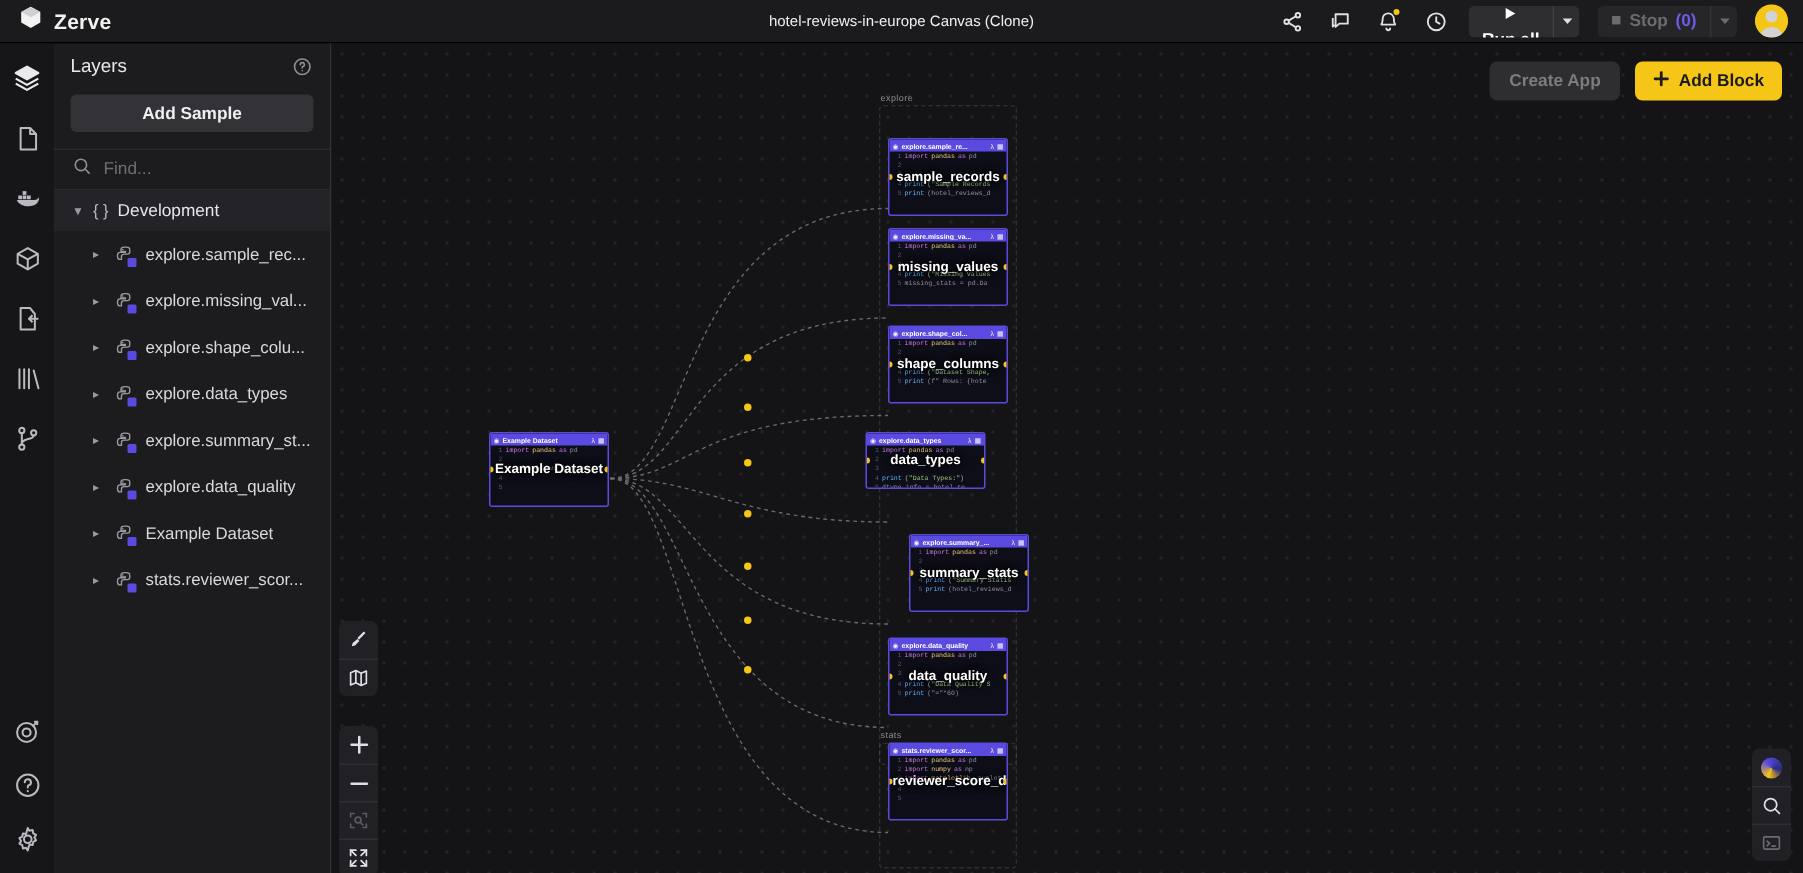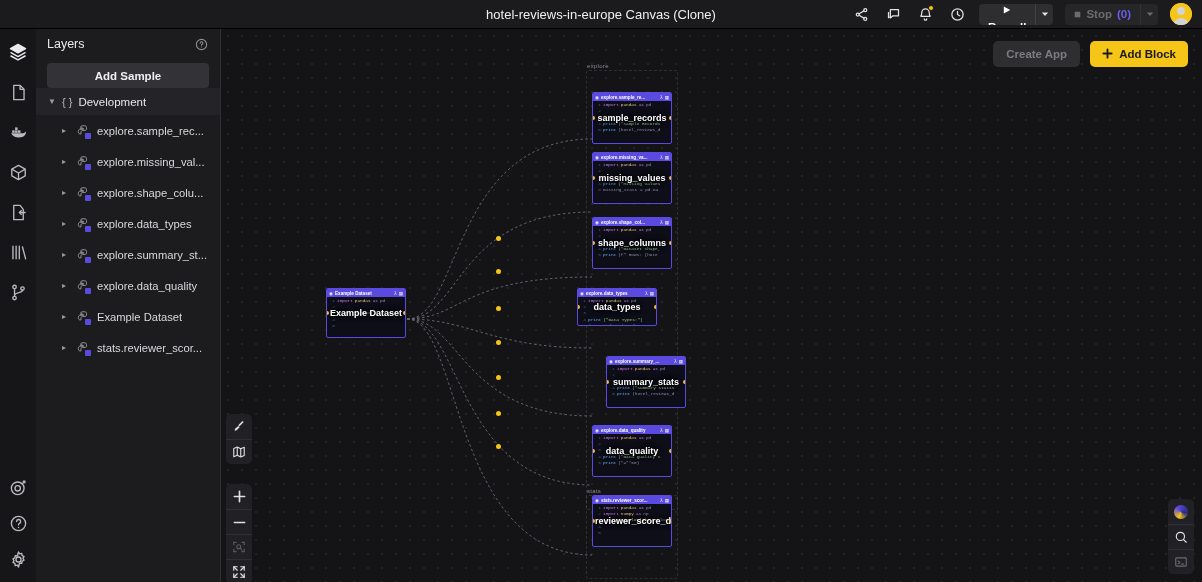--- a/index.html
+++ b/index.html
@@ -14,21 +14,21 @@
 
   
   .topbar {
     position: absolute; left:0; top:0; width:1202px; height:29px;
     background:#1b1b1d; display:flex; align-items:center;
     border-bottom:1px solid #000;
   }
   .brand { display:flex; align-items:center; gap:7px; padding-left:12px; width:300px; }
   .brand-name { font-size:14px; font-weight:bold; letter-spacing:.2px; color:#f2f2f2; }
   .doc-title {
-    position:absolute; left:0; right:0; text-align:center; font-size:13px;
+    position:absolute; left:0; right:0; text-align:center; font-size:10px;
     color:#efefef; pointer-events:none;
   }
   .topbar-right {
     margin-left:auto; display:flex; align-items:center; gap:12px; padding-right:10px;
     position:relative; z-index:3;
   }
   .ticon { width:20px; height:20px; display:flex; align-items:center; justify-content:center; position:relative; cursor:pointer; }
   .ticon svg { display:block; }
   .bell-dot {
     position:absolute; right:1px; top:1px; width:6px; height:6px; border-radius:50%;
@@ -160,20 +160,29 @@
   }
   .orb { width:14px; height:14px; border-radius:50%;
     background:conic-gradient(from 200deg,#f5c518 0deg,#5b4ae0 120deg,#2b2b80 260deg,#f5c518 360deg); }
 </style>
 </head>
 <body>
 
 <div id="app">
 
   <div class="topbar">
+    <div class="brand">
+      <span>
+        <svg width="17" height="17" viewBox="0 0 24 24">
+            <path d="M12 2 L21 7 V17 L12 22 L3 17 V7 Z" fill="#f2f2f2"></path>
+            <path d="M12 2 L21 7 L12 12 L3 7 Z" fill="#cfcfcf"></path>
+          </svg>
+      </span>
+      <span class="brand-name">Zerve</span>
+    </div>
     <div class="doc-title">hotel-reviews-in-europe Canvas (Clone)</div>
 
     <div class="topbar-right">
       <div class="ticon">
         <svg width="15" height="15" viewBox="0 0 24 24" fill="none" stroke="#e2e2e6" stroke-width="2" stroke-linecap="round">
             <circle cx="18" cy="5" r="2.4"></circle>
             <circle cx="6" cy="12" r="2.4"></circle>
             <circle cx="18" cy="19" r="2.4"></circle>
             <line x1="8.2" y1="10.8" x2="15.8" y2="6.2"></line>
             <line x1="8.2" y1="13.2" x2="15.8" y2="17.8"></line>
@@ -325,20 +334,29 @@
             <path d="M9.6 9.4a2.5 2.5 0 1 1 3.2 2.4c-.6.25-.8.7-.8 1.3v.4"></path>
             <circle cx="12" cy="16.7" r="1" fill="#8e8e93" stroke="none"></circle>
           </svg>
       </span>
     </div>
 
     <div class="add-layer">
       <span>Add Sample</span>
     </div>
 
+    <div class="find-row">
+      <span>
+        <svg width="13" height="13" viewBox="0 0 24 24" fill="none" stroke="#8e8e93" stroke-width="2" stroke-linecap="round">
+            <circle cx="11" cy="11" r="7"></circle>
+            <line x1="16" y1="16" x2="21" y2="21"></line>
+          </svg>
+      </span>
+      <input class="find-input" placeholder="Find..." style="">
+    </div>
 
     <div class="tree-group">
       <span class="caret">▼</span>
       <span class="brace">{ }</span>
       <span class="tree-group-label">Development</span>
     </div>
 
     <div id="layer-items">
         <div class="tree-item">
           <span class="caret">▸</span>

